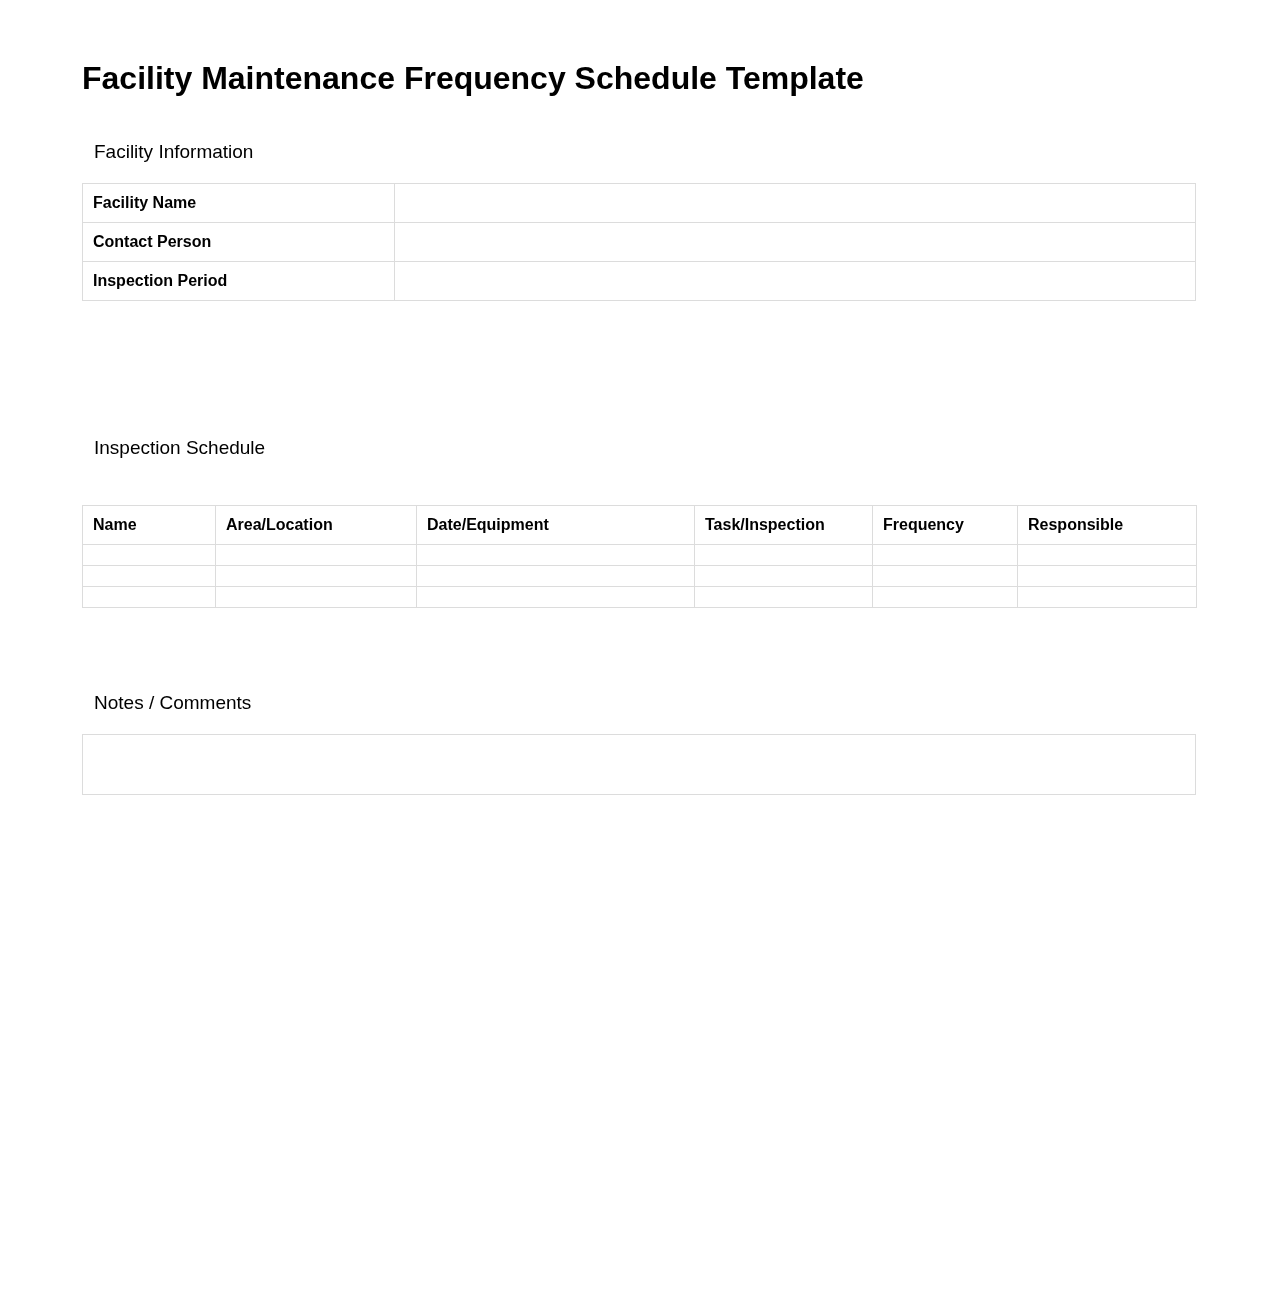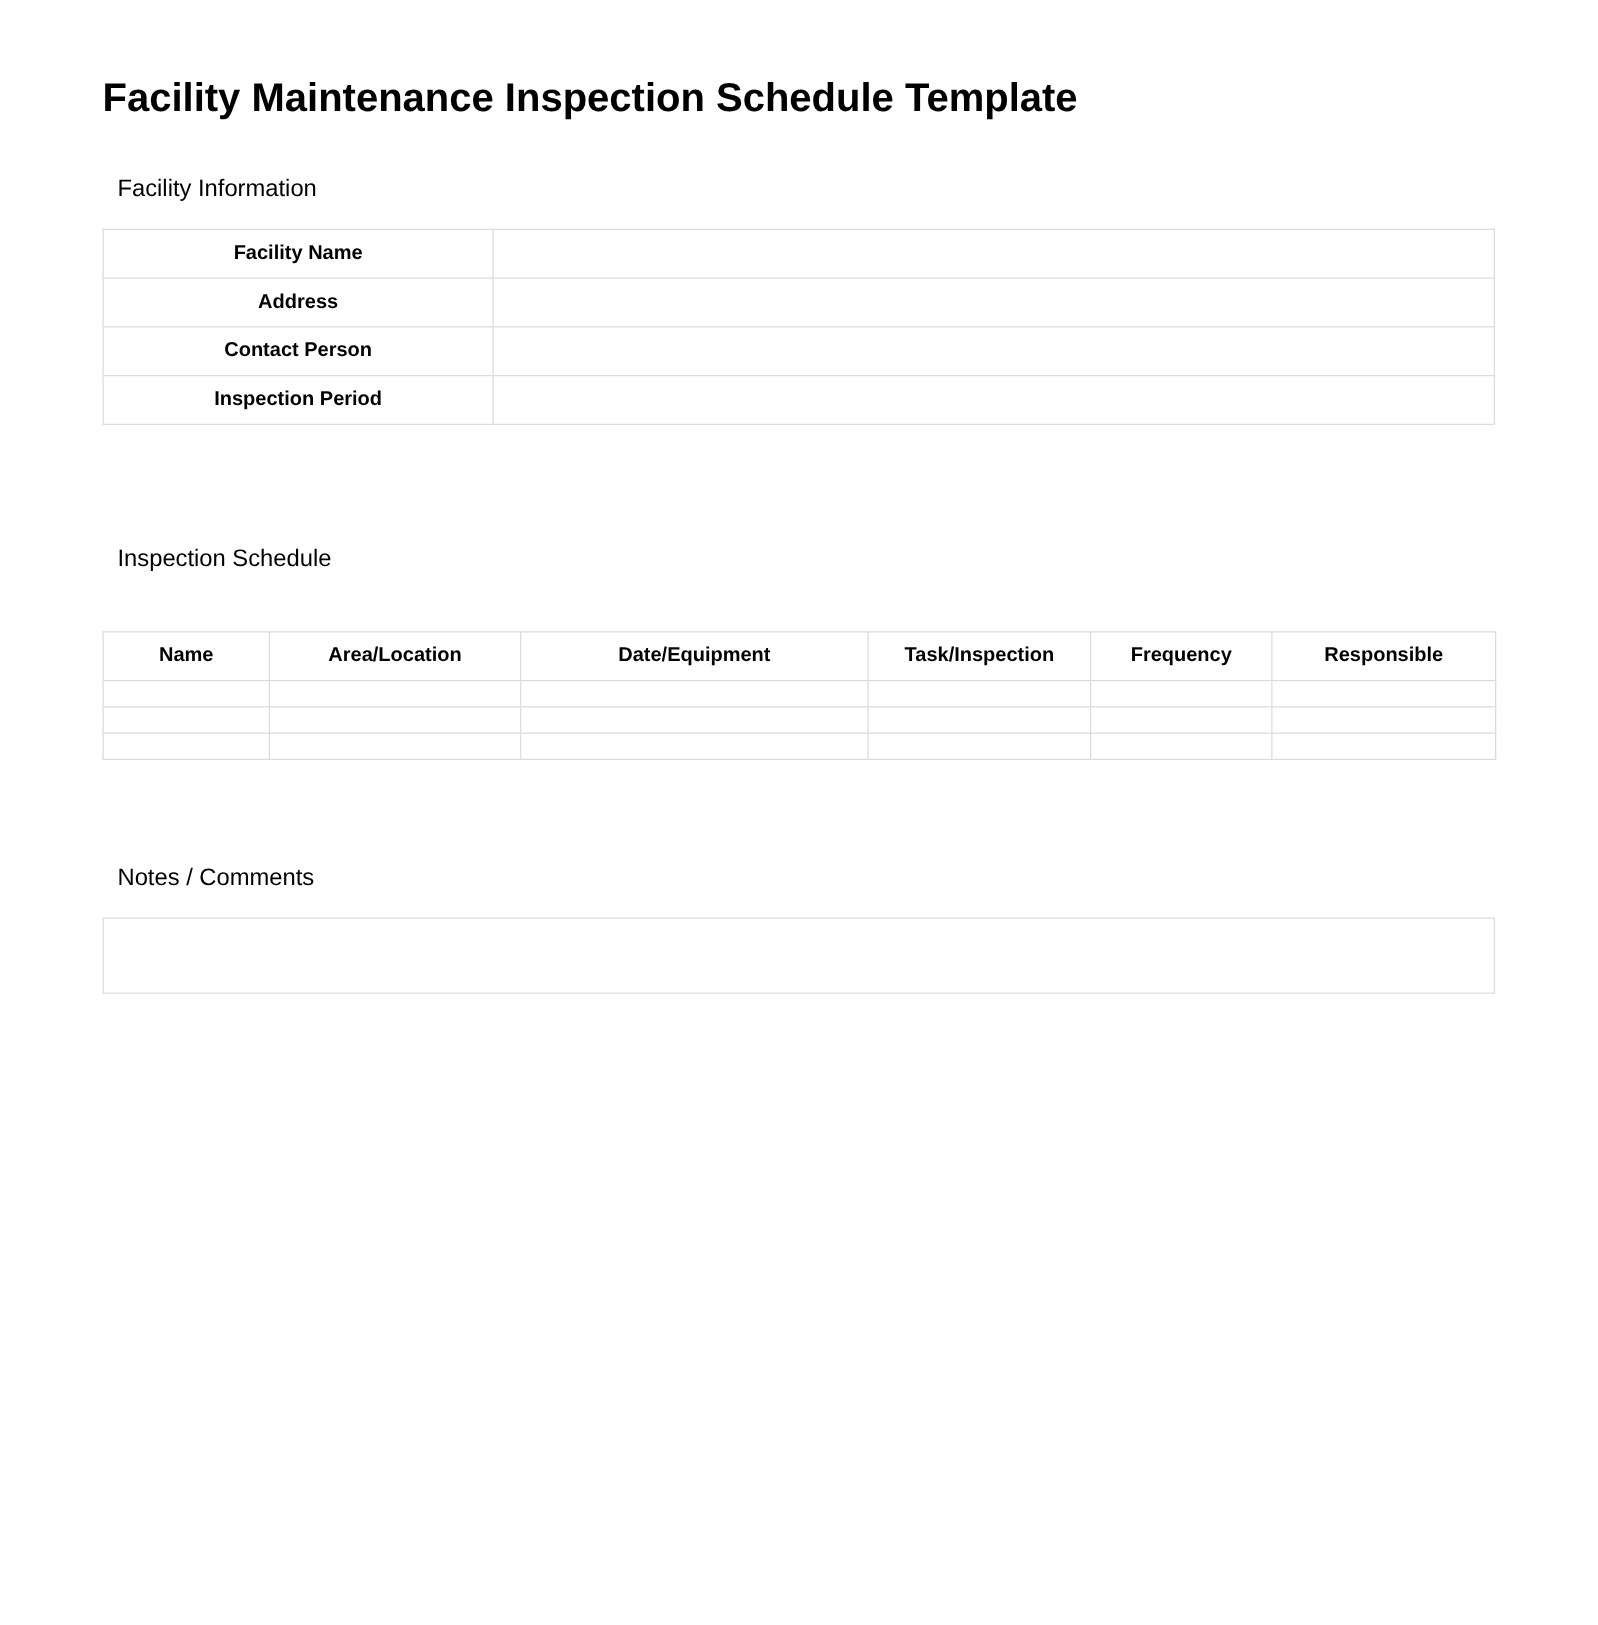--- a/index.html
+++ b/index.html
@@ -12,45 +12,41 @@
     .page { position: absolute; left: 82px; top: 0; width: 1114px; }
     h1 {
       margin: 0; position: absolute; top: 58px; left: 0;
       font-size: 32px; font-weight: bold; line-height: 40px; white-space: nowrap;
     }
     h2 {
       margin: 12px; position: absolute; left: 0;
       font-size: 19px; font-weight: normal; line-height: 24px; white-space: nowrap;
     }
     table { border-collapse: collapse; position: absolute; left: 0; width: 1114px; table-layout: fixed; }
-    td, th { border: 1px solid #dcdcdc; padding: 0 10px; font-size: 16px; text-align: center; }
+    td, th { border: 1px solid #dcdcdc; padding: 0 10px; font-size: 16px; text-align: left; }
     .info td { height: 38px; }
     .info td.label { font-weight: bold; width: 291px; }
     .sched th { height: 38px; font-weight: bold; }
     .sched td { height: 20px; }
     .notes {
       position: absolute; left: 0; top: 734px; width: 1112px; height: 59px;
       border: 1px solid #dcdcdc;
     }
   </style>
 </head>
 <body>
 
 <div class="page">
-  <h1>Facility Maintenance Inspection Schedule Template</h1>
+  <h1>Facility Maintenance Frequency Schedule Template</h1>
 
   <h2 style="top:128px">Facility Information</h2>
   <table class="info" style="top:183px">
     <tbody>
       <tr>
         <td class="label">Facility Name</td>
-        <td></td>
-      </tr>
-      <tr>
-        <td class="label">Address</td>
         <td></td>
       </tr>
       <tr>
         <td class="label">Contact Person</td>
         <td></td>
       </tr>
       <tr>
         <td class="label">Inspection Period</td>
         <td></td>
       </tr>

